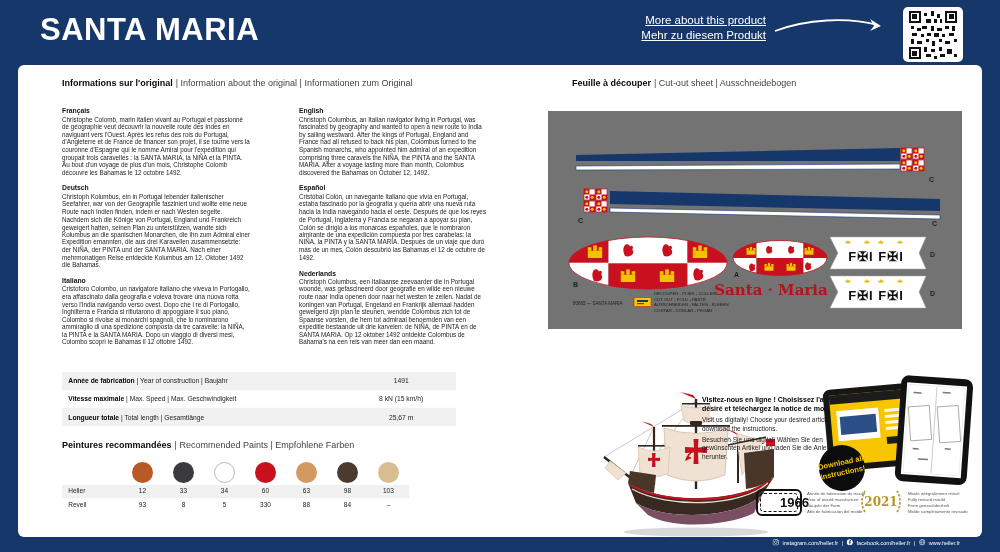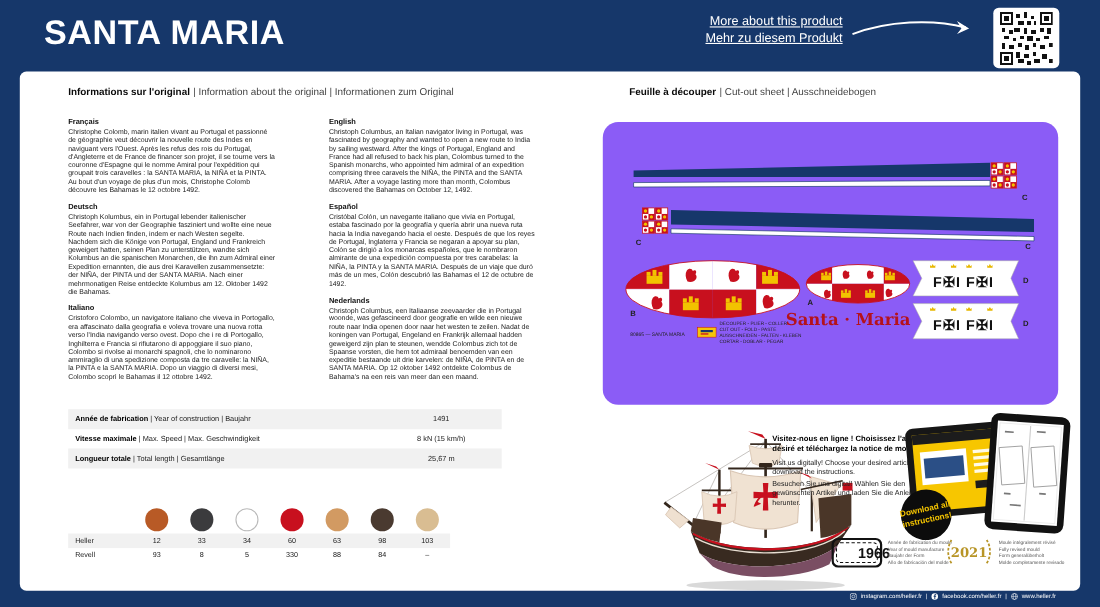--- a/index.html
+++ b/index.html
@@ -46,21 +46,21 @@
   .swatch{width:21px;height:21px;border-radius:50%;}
   .swatch.white{border:1px solid #b9b9b9;box-sizing:border-box;}
   .paint-rows{position:absolute;left:44px;top:420px;width:347px;height:27px;}
   .paint-rows .inner{width:496px;}
   .paint-row{display:grid;grid-template-columns:85.7px repeat(7,58.57px);align-items:center;height:18.6px;font-size:9.3px;color:#222;}
   .paint-row.odd{background:#f1f1f1;}
   .paint-brand{padding-left:9px;}
   .paint-num{text-align:center;}
 
   
-  .cut-panel{position:absolute;left:530px;top:46px;width:414px;height:257px;background:#8b5cf6;border-radius:14px;}
+  .cut-panel{position:absolute;left:530px;top:46px;width:414px;height:218px;background:#737373;}
 
   
   .online{position:absolute;left:684px;top:330px;width:158px;}
   .online .inner{width:226px;line-height:1.3;color:#222;}
   .online .fr{font-weight:700;font-size:10px;margin-bottom:4px;color:#000;}
   .online .en,.online .de{font-size:9.3px;margin-bottom:4px;}
   .red-arrow{position:absolute;left:664px;top:380px;}
 
   
   .badge1966{position:absolute;left:738px;top:424px;width:46px;height:27px;border:2px solid #111;border-radius:6px;box-sizing:border-box;display:flex;align-items:center;justify-content:center;padding-left:31px;}
@@ -196,20 +196,23 @@
           <div class="spec-label"><span class="lb">Vitesse maximale</span> <span>| Max. Speed | Max. Geschwindigkeit</span></div>
           <div class="spec-value">8 kN (15 km/h)</div>
         </div>
         <div class="spec-row">
           <div class="spec-label"><span class="lb">Longueur totale</span> <span>| Total length | Gesamtlänge</span></div>
           <div class="spec-value">25,67 m</div>
         </div>
       </div>
     </div>
 
+    <div class="sec-head" style="left:44px;top:375px;">
+      <span class="hb">Peintures recommandées</span><span>| Recommended Paints | Empfohlene Farben</span>
+    </div>
     <div class="swatch-row">
       <div class="swatch-cell"></div>
       <div class="swatch-cell">
           <div class="swatch" style="background: rgb(184, 90, 38);"></div>
         </div>
       <div class="swatch-cell">
           <div class="swatch" style="background: rgb(59, 59, 61);"></div>
         </div>
       <div class="swatch-cell">
           <div class="swatch white" style="background: rgb(255, 255, 255);"></div>

